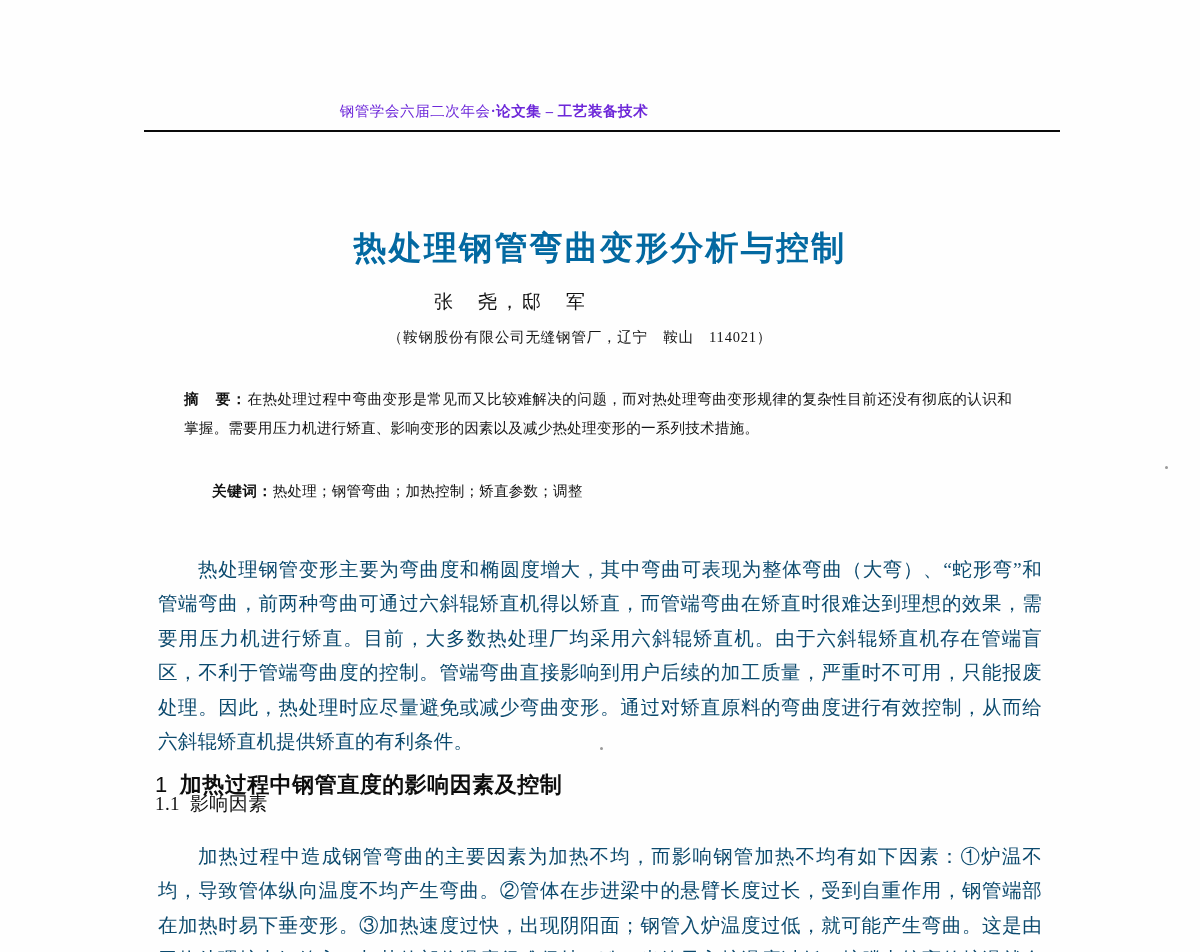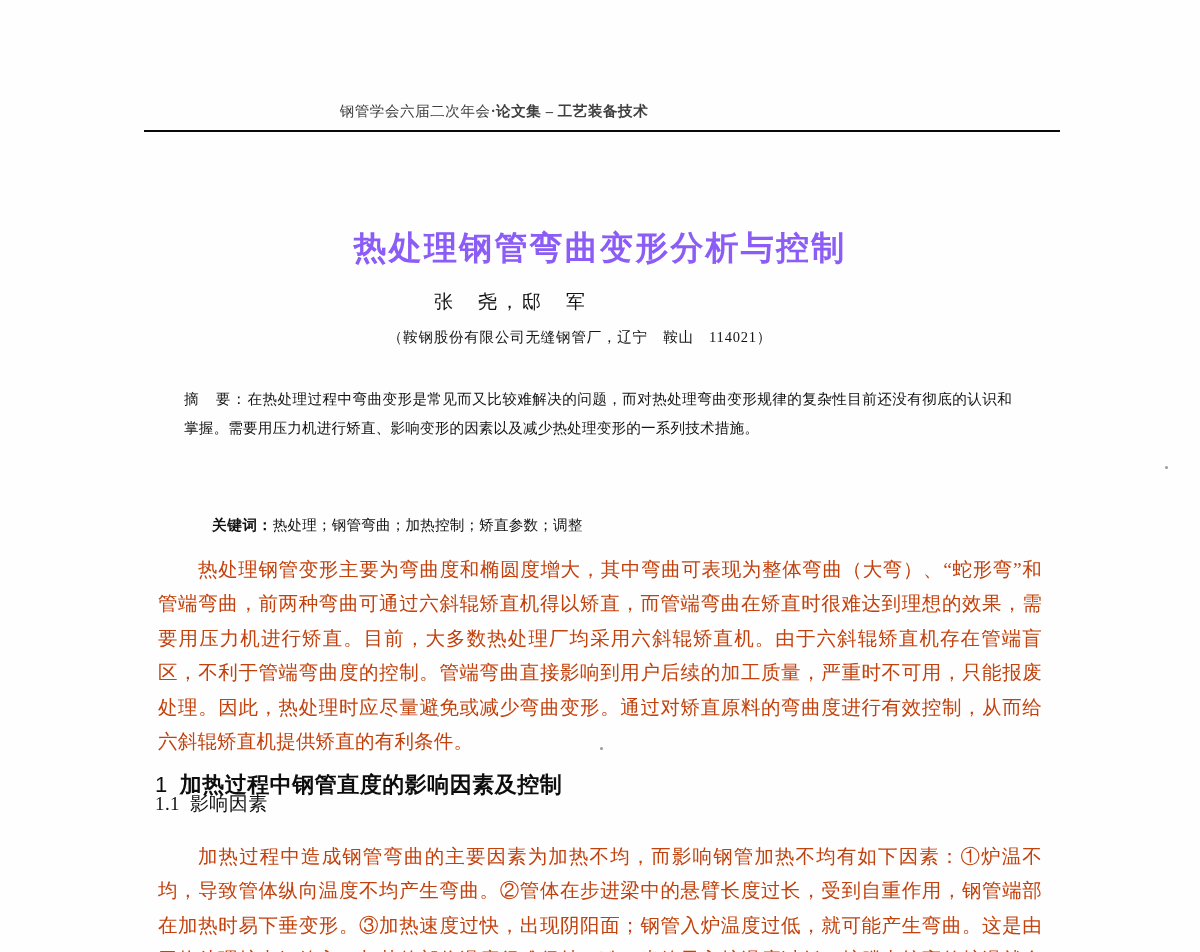--- a/index.html
+++ b/index.html
@@ -24,21 +24,21 @@
 
   
   .running-head {
     position: absolute;
     left: 0;
     top: 102px;
     width: 988px;
     text-align: center;
     font-size: 14.5px;
     letter-spacing: 0.6px;
-    color: #404040;
+    color: #6d28d9;
     white-space: nowrap;
   }
   .running-head .rh-light { font-weight: 400; }
   .running-head .rh-bold  { font-weight: 700; }
 
   .header-rule {
     position: absolute;
     left: 144px;
     top: 130px;
     width: 916px;
@@ -49,21 +49,21 @@
   
   .doc-title {
     position: absolute;
     left: 0;
     top: 204px;
     width: 1200px;
     text-align: center;
     font-size: 33px;
     font-weight: 700;
     letter-spacing: 2.2px;
-    color: #8b5cf6;
+    color: #0369a1;
     font-family: "Liberation Sans", "DejaVu Sans", sans-serif;
   }
 
   .authors {
     position: absolute;
     left: 0;
     top: 289px;
     width: 1022px;
     text-align: center;
     font-size: 19px;
@@ -88,50 +88,49 @@
     left: 184px;
     top: 385px;
     width: 828px;
     font-size: 14.6px;
     line-height: 29px;
     color: #111111;
     text-align: justify;
     letter-spacing: 0.15px;
   }
   .abstract-block .lead {
-    font-weight: 400;
+    font-weight: 700;
     letter-spacing: 1px;
   }
   .abstract-para { text-indent: 28px; }
 
   .keywords-block {
     position: absolute;
     left: 184px;
     top: 478px;
     width: 828px;
     font-size: 14.6px;
     line-height: 27px;
     color: #111111;
     letter-spacing: 0.15px;
     text-indent: 28px;
-    margin-top: 34px;
   }
   .keywords-block .lead {
     font-weight: 700;
     letter-spacing: 0.6px;
   }
 
   
   .body-para {
     position: absolute;
     left: 158px;
     width: 884px;
     font-size: 19.5px;
     line-height: 34.5px;
-    color: #c2410c;
+    color: #0c4a6e;
     text-align: justify;
     text-justify: inter-character;
     letter-spacing: 0.2px;
     text-indent: 40px;
   }
   .body-para.p1 { top: 533px; }
   .body-para.p2 { top: 820px; }
 
   .h1 {
     position: absolute;

